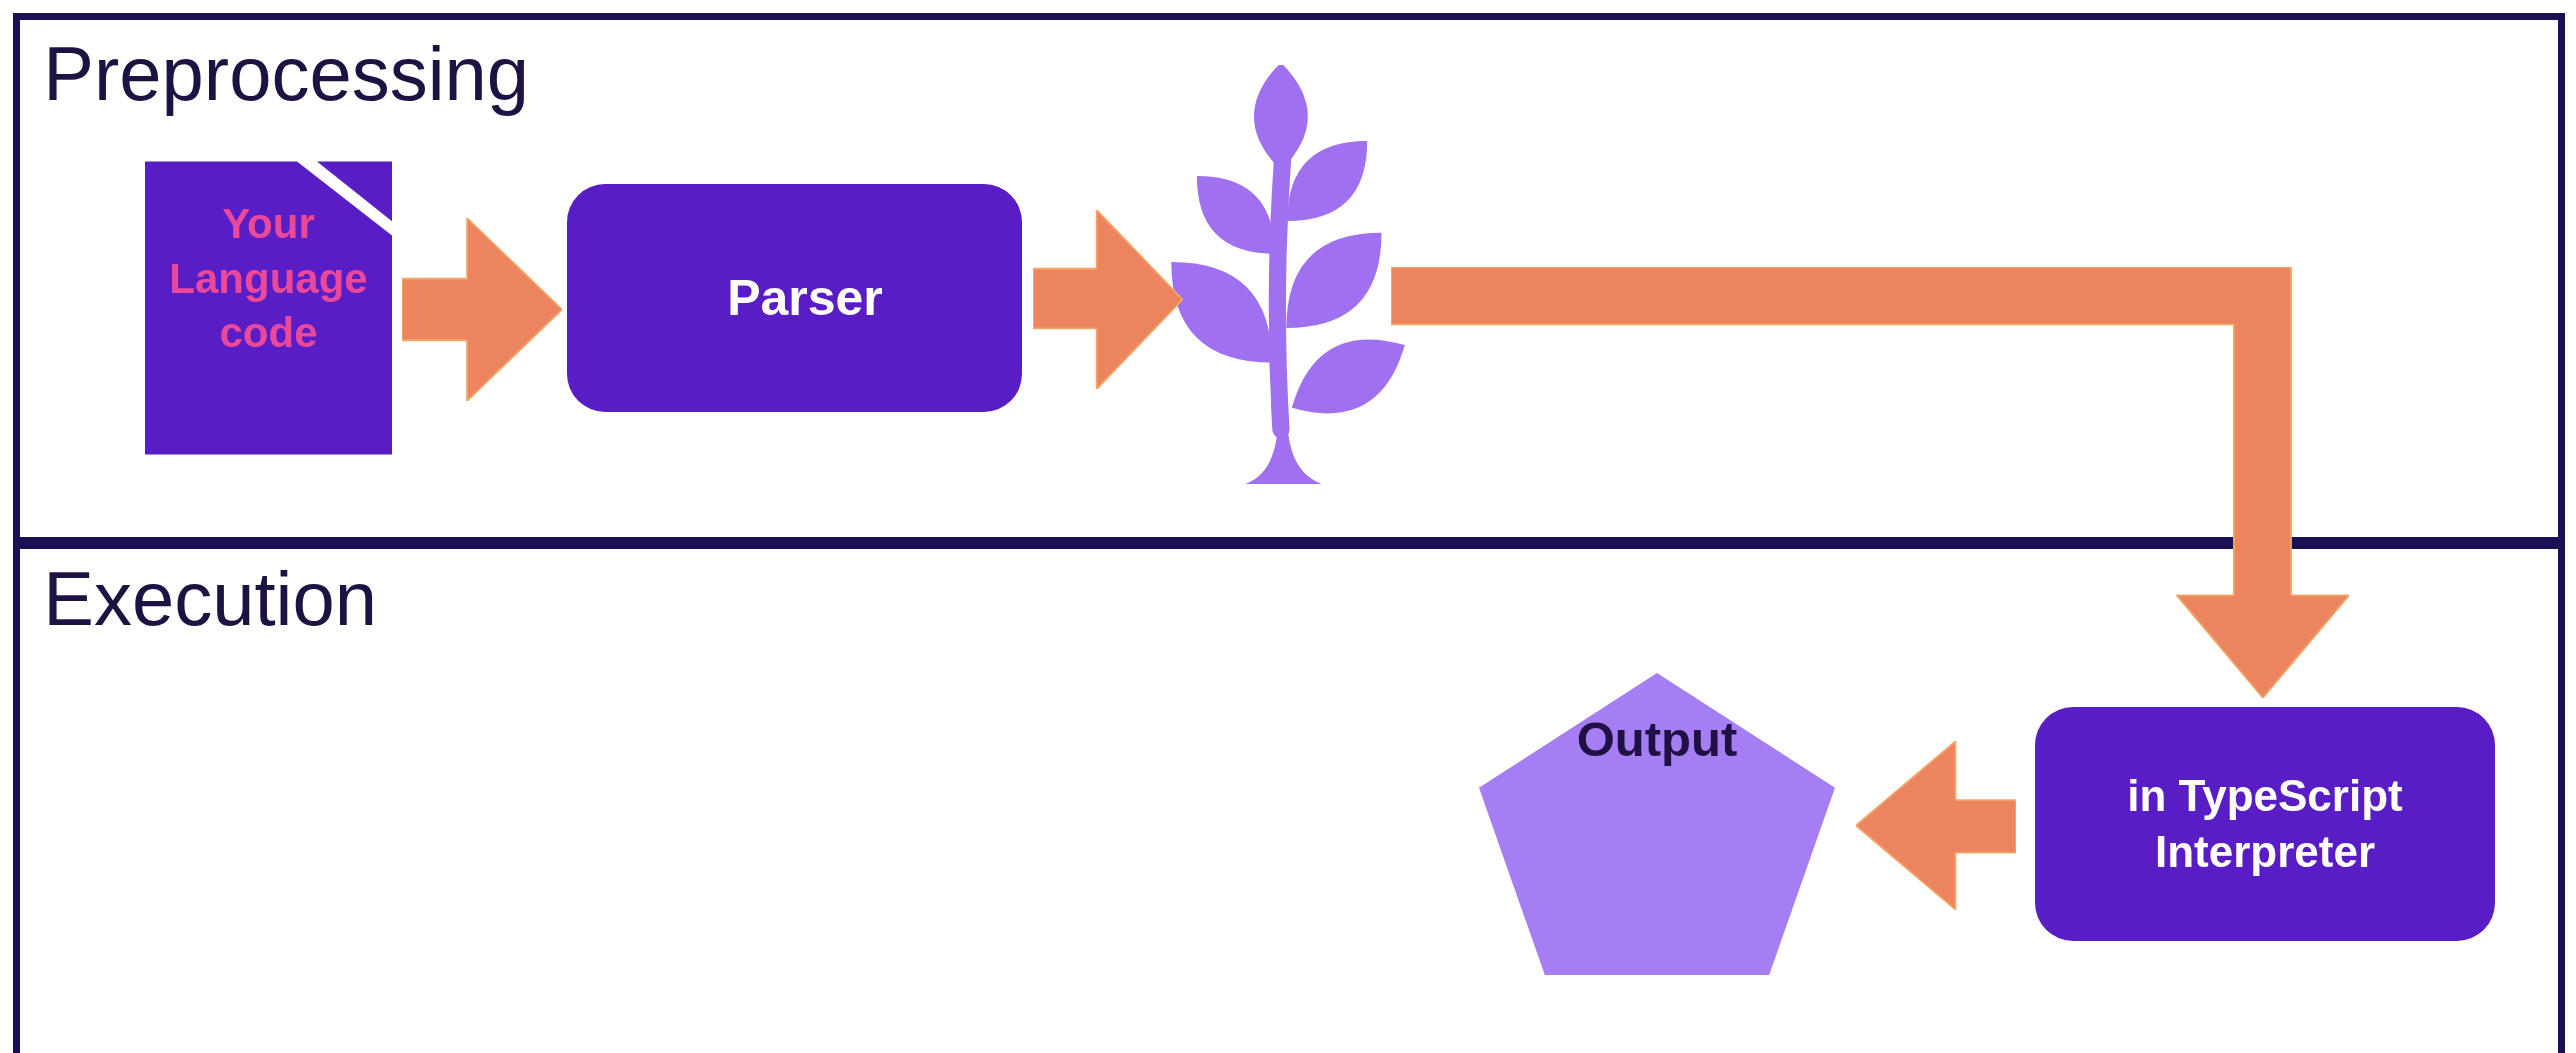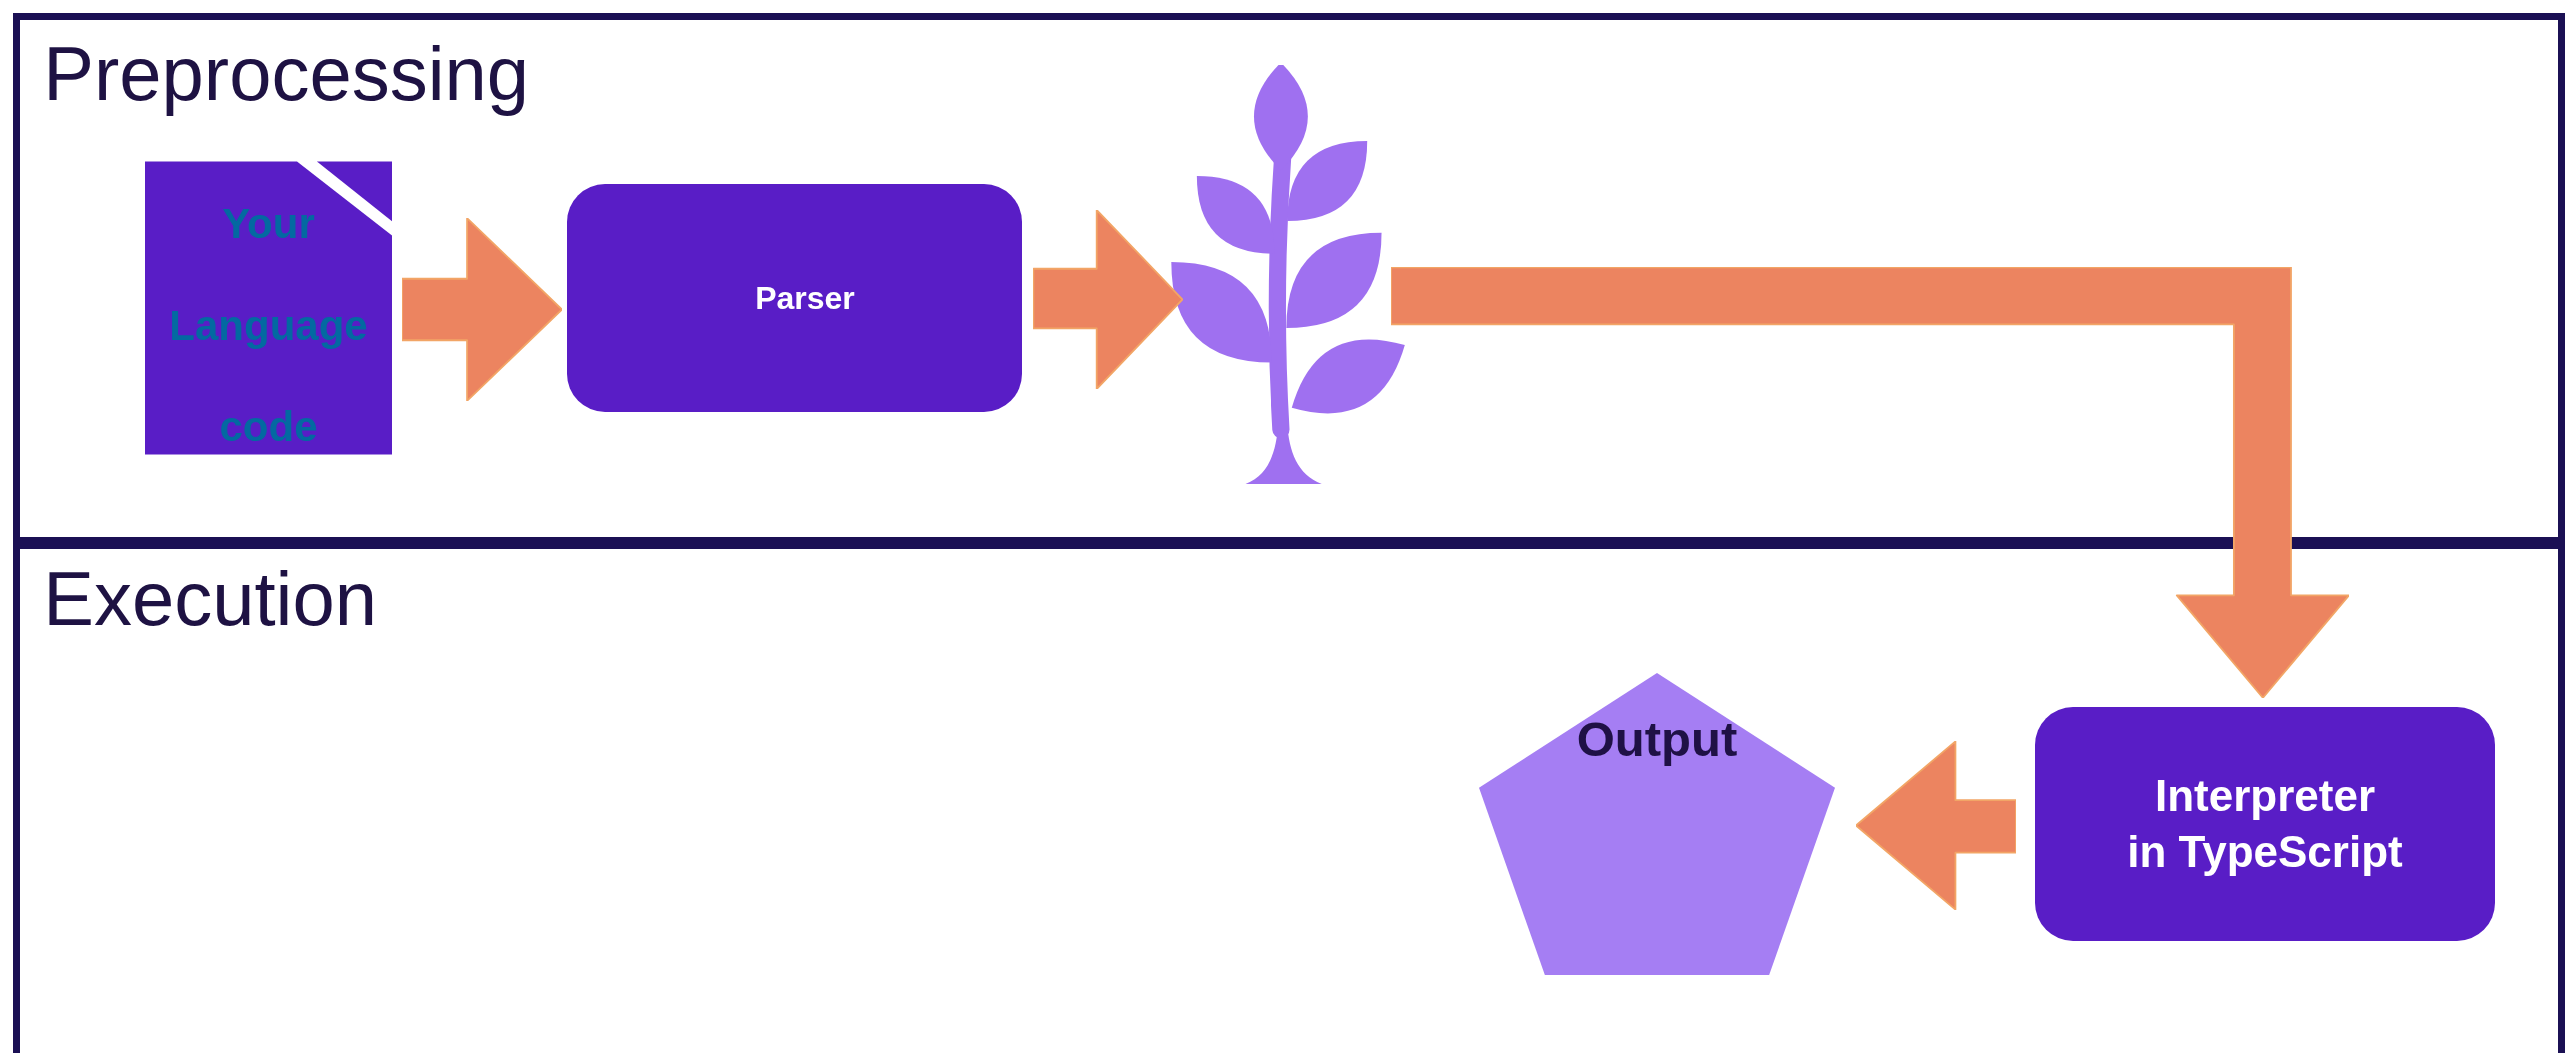--- a/index.html
+++ b/index.html
@@ -37,30 +37,30 @@
     flex-direction:column;
     z-index:4;
   }
   .box-parser{left:567px;top:184px;width:455px;height:228px;}
   .box-interp{left:2035px;top:707px;width:460px;height:234px;}
   .proc-label{
     color:#ffffff;
     font-weight:700;
     text-align:center;
   }
-  .box-parser .proc-label{font-size:32px;margin-left:21px;}
+  .box-parser .proc-label{font-size:50px;margin-left:21px;}
   .box-interp .proc-label{font-size:44px;line-height:1.28;}
   .proc-label span{display:block;}
   
   .doc{position:absolute;left:145px;top:161px;width:247px;height:294px;z-index:4;}
   .doc svg{position:absolute;left:0;top:0;}
   .doc-label{
     position:absolute;left:0;top:0;width:100%;height:100%;
-    display:flex;flex-direction:column;align-items:center;justify-content:space-between;
-    color:#0369a1;font-weight:700;font-size:42px;line-height:1.3;
+    display:flex;flex-direction:column;align-items:center;justify-content:flex-start;
+    color:#ec4899;font-weight:700;font-size:42px;line-height:1.3;
     text-align:center;padding-top:36px;box-sizing:border-box;
   }
   .doc-label span{display:block;}
   
   .plant{position:absolute;left:1144px;top:65px;width:272px;height:419px;z-index:2;}
   .leaf{fill:var(--plant_purple);}
   .stem{stroke:var(--plant_purple);stroke-width:19;fill:none;stroke-linecap:round;}
   .stem-base{fill:var(--plant_purple);}
   .ast-label{
     position:absolute;left:1218px;top:266px;
@@ -138,22 +138,22 @@
     <use href="#leaf" class="leaf" transform="translate(163,378) rotate(16) scale(1.2)"></use>
   </svg>
 
 
   <svg class="arrow elbow" width="958" height="431" viewBox="0 0 1057 475">
     <polygon points="0,0 993,0 993,362 1057,362 962,475 867,362 930,362 930,63 0,63"></polygon>
   </svg>
 
   <div class="proc-box box-interp">
     <div class="proc-label">
+      <span>in TypeScript</span>
       <span>Interpreter</span>
-      <span>in TypeScript</span>
     </div>
   </div>
 
   <svg class="arrow arrow3" width="160" height="169" viewBox="0 0 177 186">
     <polygon points="0,93 110,0 110,65 177,65 177,123 110,123 110,186"></polygon>
   </svg>
 
   <div class="pentagon">
     <div class="pentagon-label">Output</div>
   </div>

